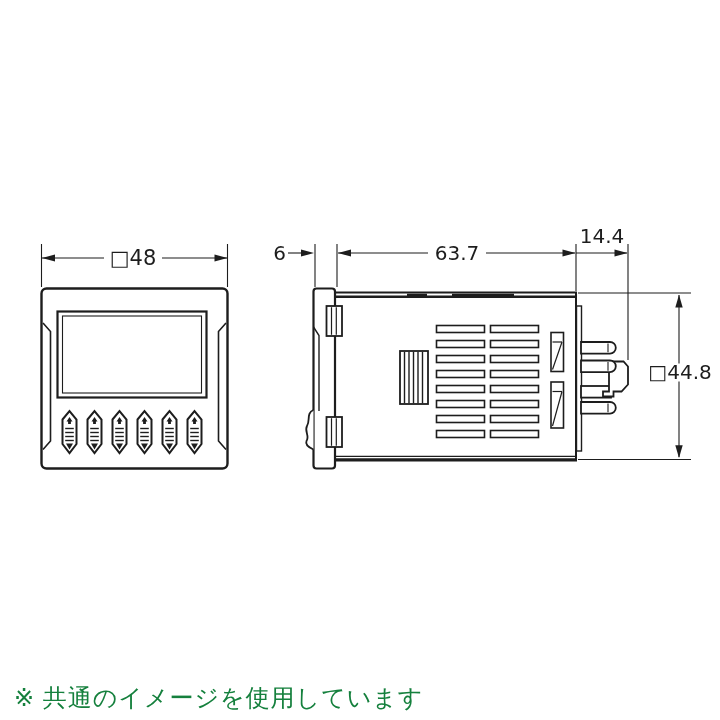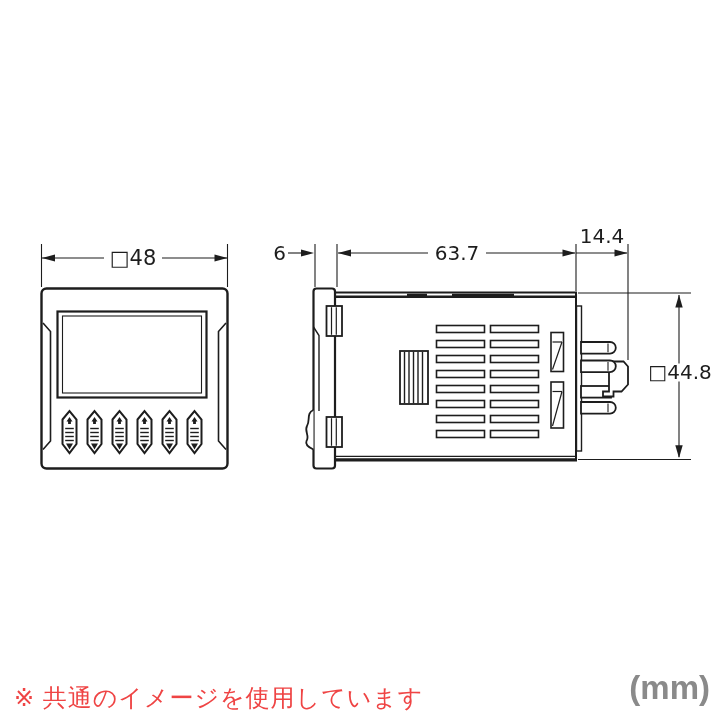--- a/index.html
+++ b/index.html
@@ -14,21 +14,21 @@
   .w16{stroke-width:1.6;}
   .w18{stroke-width:1.8;}
   .w2{stroke-width:2;}
   .w22{stroke-width:2.2;}
   .w24{stroke-width:2.4;}
   .w26{stroke-width:2.6;}
   .w34{stroke-width:3.4;}
   .ar{fill:#1d1d1d;stroke:none;}
   .dimtext{font-family:"DejaVu Sans","Liberation Sans",sans-serif;font-size:20px;fill:#1d1d1d;}
   .dimtext.big{font-size:21px;}
-  .note{position:absolute;left:14px;top:682px;font-size:24px;color:#ef4444;letter-spacing:1px;
+  .note{position:absolute;left:14px;top:682px;font-size:24px;color:#15803d;letter-spacing:1px;
         font-family:"Liberation Sans","DejaVu Sans",sans-serif;}
   .unit{position:absolute;right:10px;top:669px;font-size:33px;font-weight:bold;color:#8a8a8a;
         font-family:"Liberation Sans","DejaVu Sans",sans-serif;}
 </style>
 </head>
 <body>
 
 <div class="stage">
 <svg width="720" height="720" viewBox="0 0 720 720">
   <defs>
@@ -168,14 +168,13 @@
       <line x1="679" y1="295" x2="679" y2="457" class="ln w1"></line>
       <polygon points="679,294.8 675.3,307.5 682.7,307.5" class="ar"></polygon>
       <polygon points="679,458 675.3,445.3 682.7,445.3" class="ar"></polygon>
       <rect x="647" y="363.5" width="66" height="18" fill="#ffffff"></rect>
       <text x="680" y="378.5" text-anchor="middle" class="dimtext">□44.8</text>
     </g>
   </g>
 </svg>
 
 <div class="note">※ 共通のイメージを使用しています</div>
-<div class="unit">(mm)</div>
 </div>
 
 </body></html>

